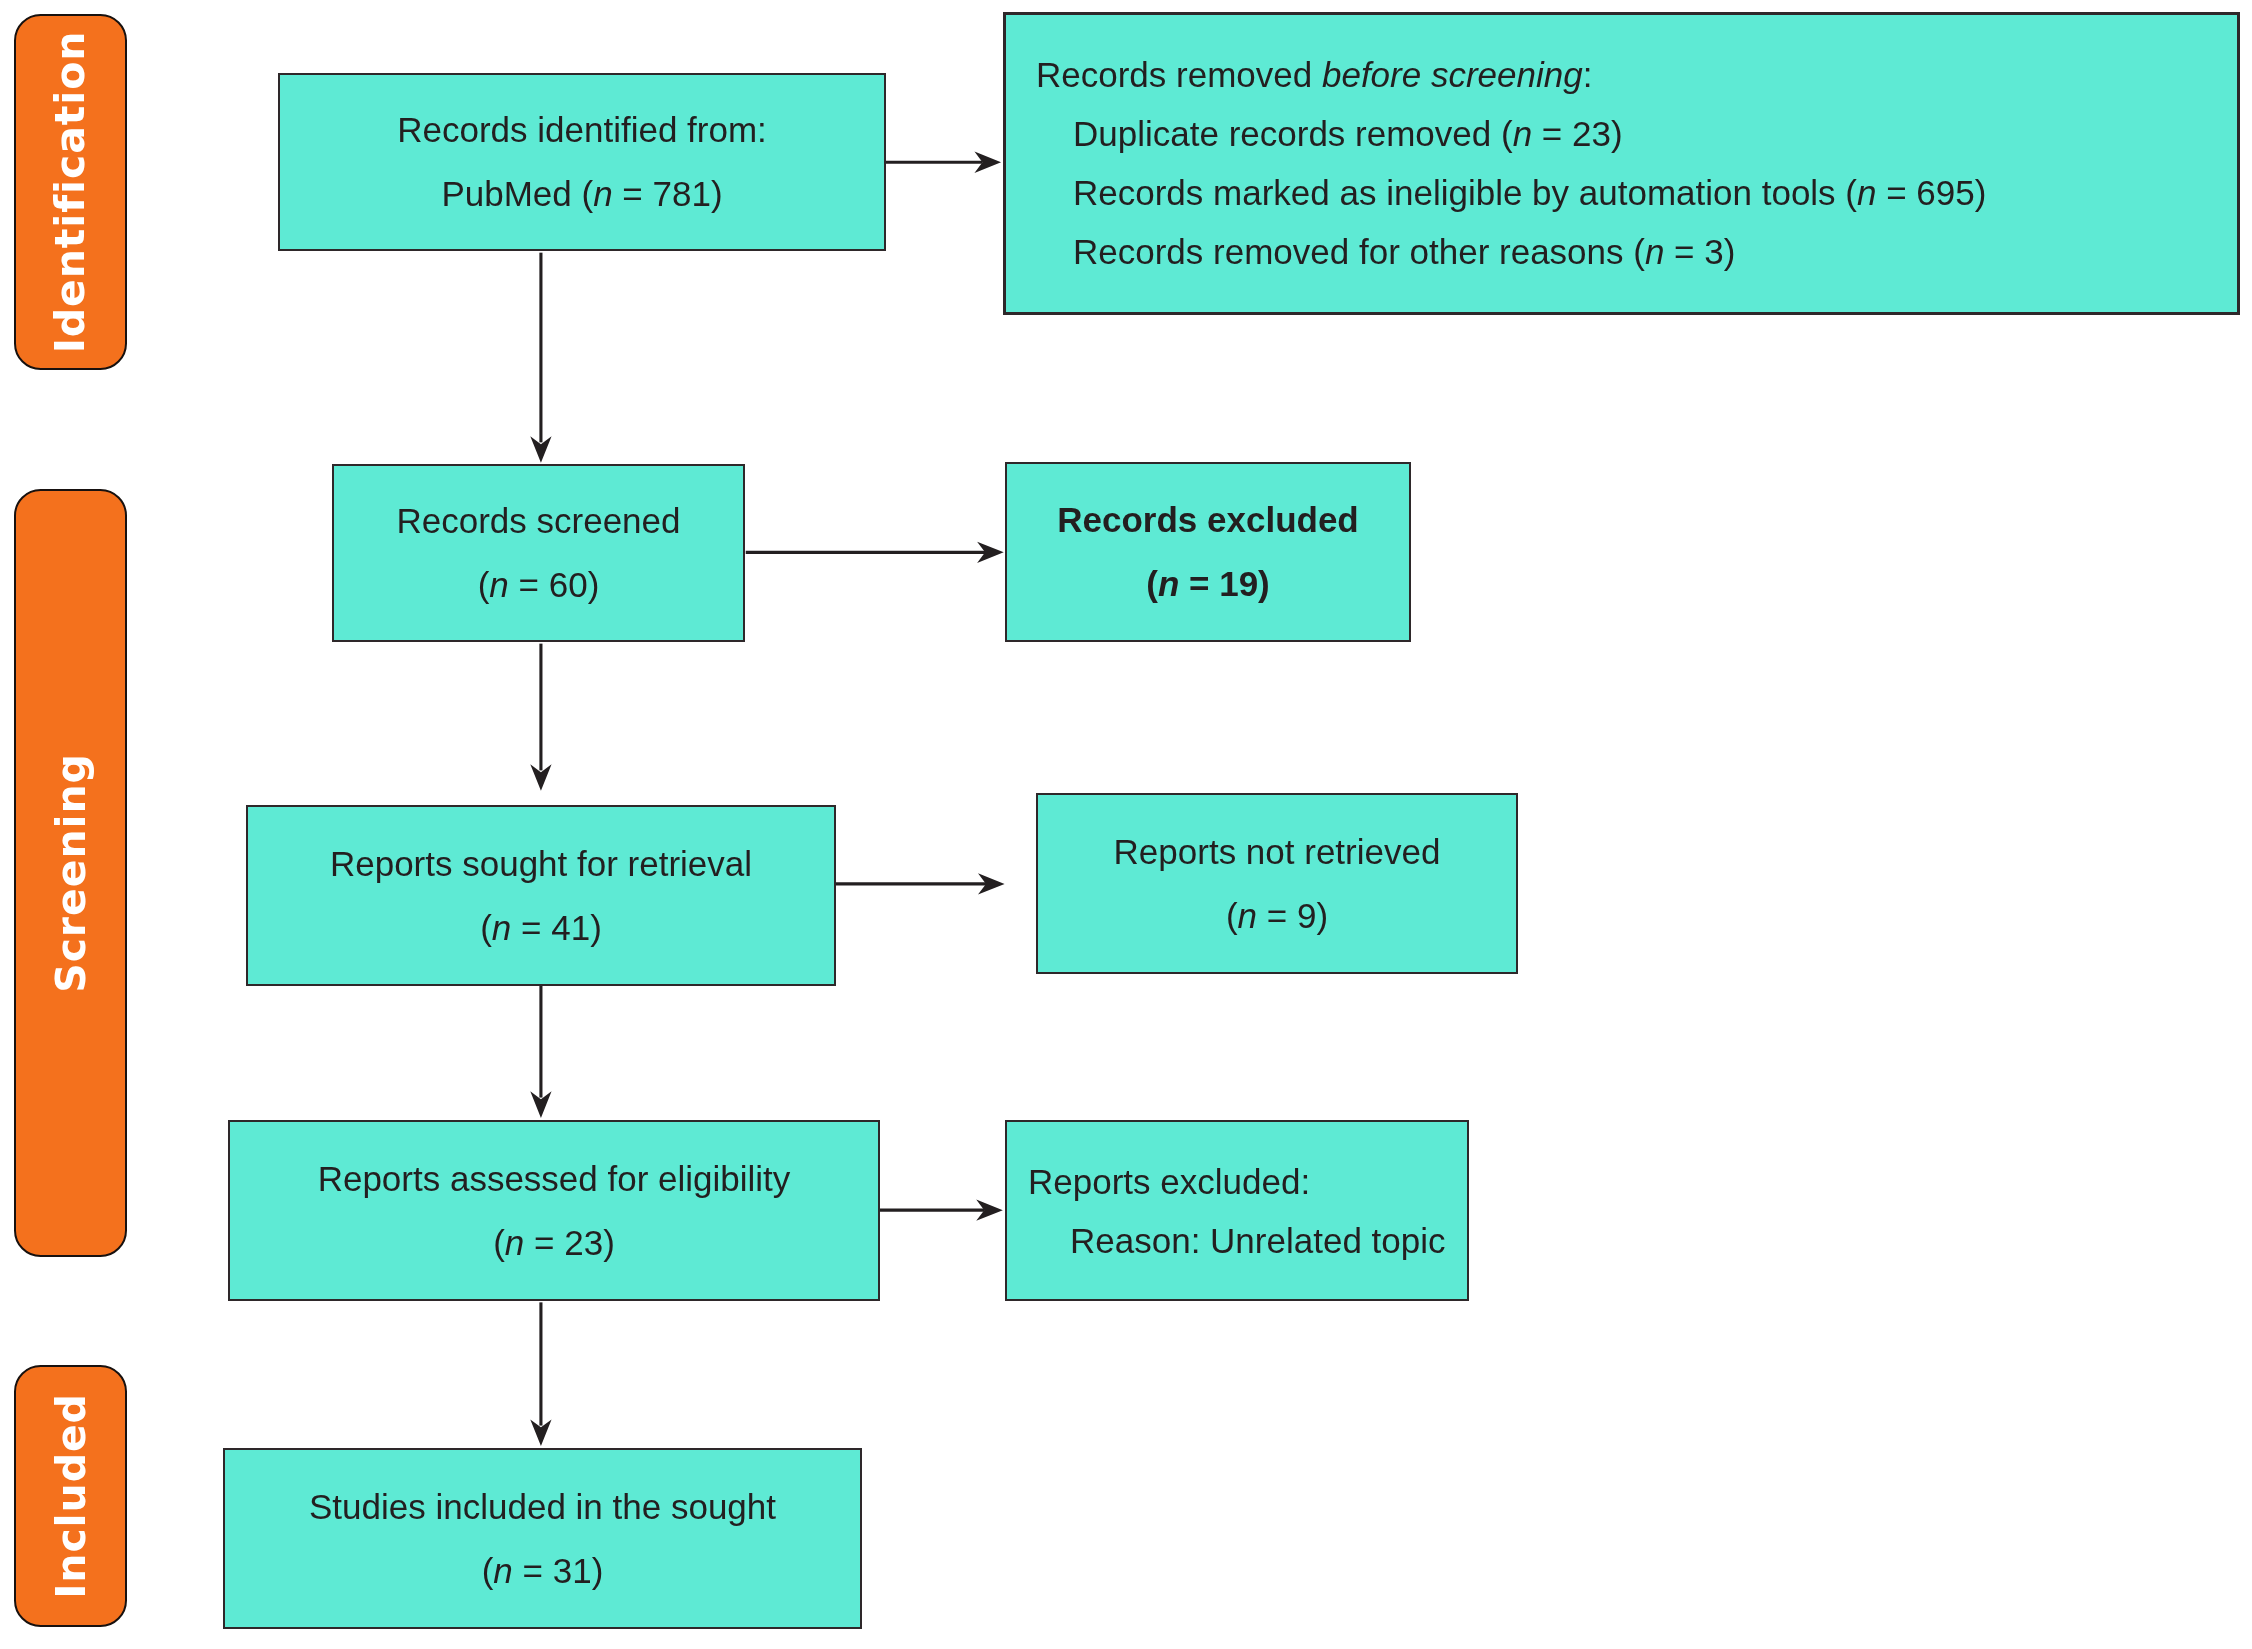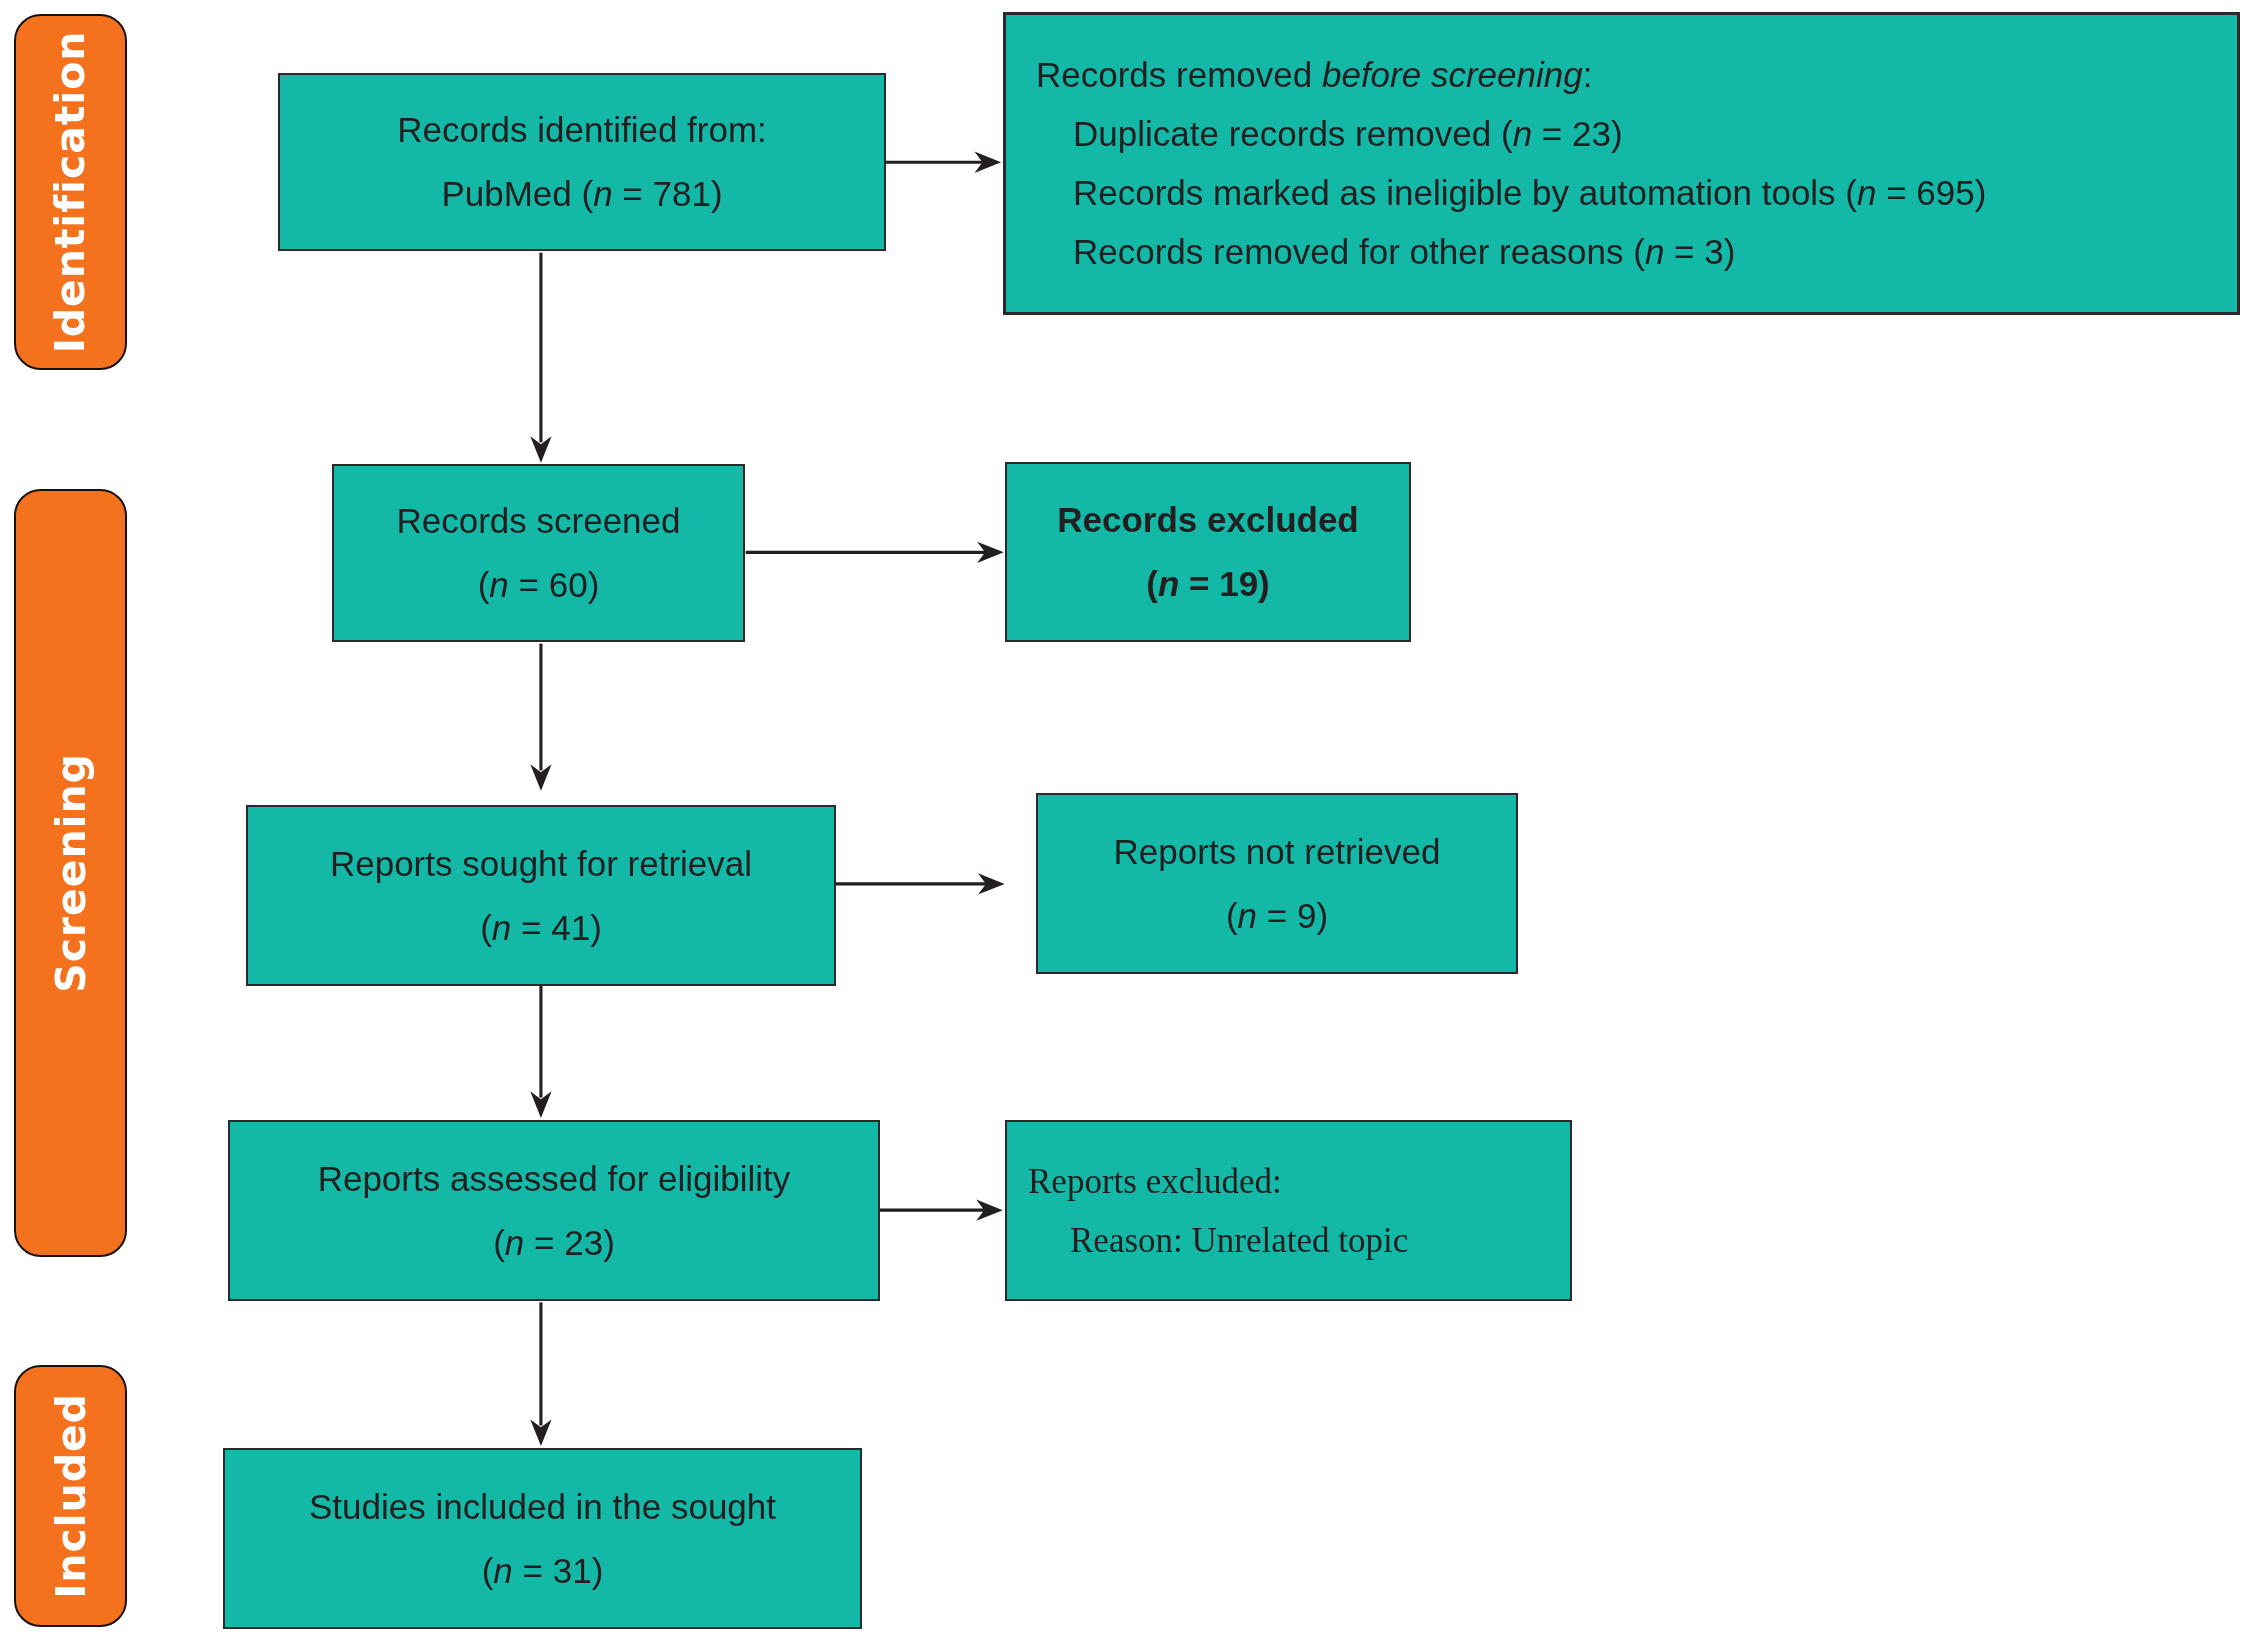--- a/index.html
+++ b/index.html
@@ -11,40 +11,40 @@
          background:var(--stage-fill,#F4711D);border:2.7px solid #17110f;border-radius:26.6px;
          display:flex;align-items:center;justify-content:center;}
   .stage span{transform:rotate(-90deg);white-space:nowrap;
               color:var(--stage-text,#fff);font-family:"DejaVu Sans",sans-serif;
               font-weight:bold;font-size:41px;letter-spacing:0.9px;}
   #stage-identification{top:14px;height:356px;}
   #stage-screening{top:489px;height:768px;}
   #stage-included{top:1365px;height:262px;}
 
   
-  .fbox{position:absolute;box-sizing:border-box;background:#14b8a6;
+  .fbox{position:absolute;box-sizing:border-box;background:#5eead4;
         border:2.7px solid var(--box-border,#2E282A);
         display:flex;flex-direction:column;justify-content:center;
         font-size:35px;line-height:64px;}
   .fbox.center{align-items:center;text-align:center;}
   .fbox.left{line-height:59px;}
   .tline{white-space:nowrap;}
   .it{font-style:italic;}
 
   #box-identified{left:278px;top:73px;width:608px;height:178px;}
   #box-removed{left:1003px;top:11.5px;width:1237px;height:303px;border-width:3.5px;
                padding-left:30px;padding-right:14px;}
   #box-removed .tline.ind{padding-left:37px;}
   #box-screened{left:332px;top:464px;width:413px;height:178px;}
   #box-excluded{left:1005px;top:462px;width:406px;height:180px;font-weight:bold;}
   #box-sought{left:246px;top:793px;width:590px;height:181px;margin-top:12px;}
   #box-notretrieved{left:1036px;top:793px;width:482px;height:181px;}
   #box-assessed{left:228px;top:1120px;width:652px;height:181px;}
-  #box-reportsexcluded{left:1005px;top:1120px;width:567px;height:181px;
-                       padding-left:21px;padding-right:14px;font-family:Liberation Serif, serif;}
+  #box-reportsexcluded{left:1005px;top:1120px;width:464px;height:181px;
+                       padding-left:21px;padding-right:14px;}
   #box-reportsexcluded .tline.ind{padding-left:42px;}
   #box-included{left:223px;top:1448px;width:639px;height:181px;}
 
   
   svg.arrows{position:absolute;left:0;top:0;width:2253px;height:1649px;
              color:var(--arrow,#231F20);pointer-events:none;}
   svg.arrows path.l{fill:none;stroke:currentColor;stroke-width:3.5;}
   svg.arrows path.h{fill:currentColor;stroke:none;}
 </style>
 </head>

